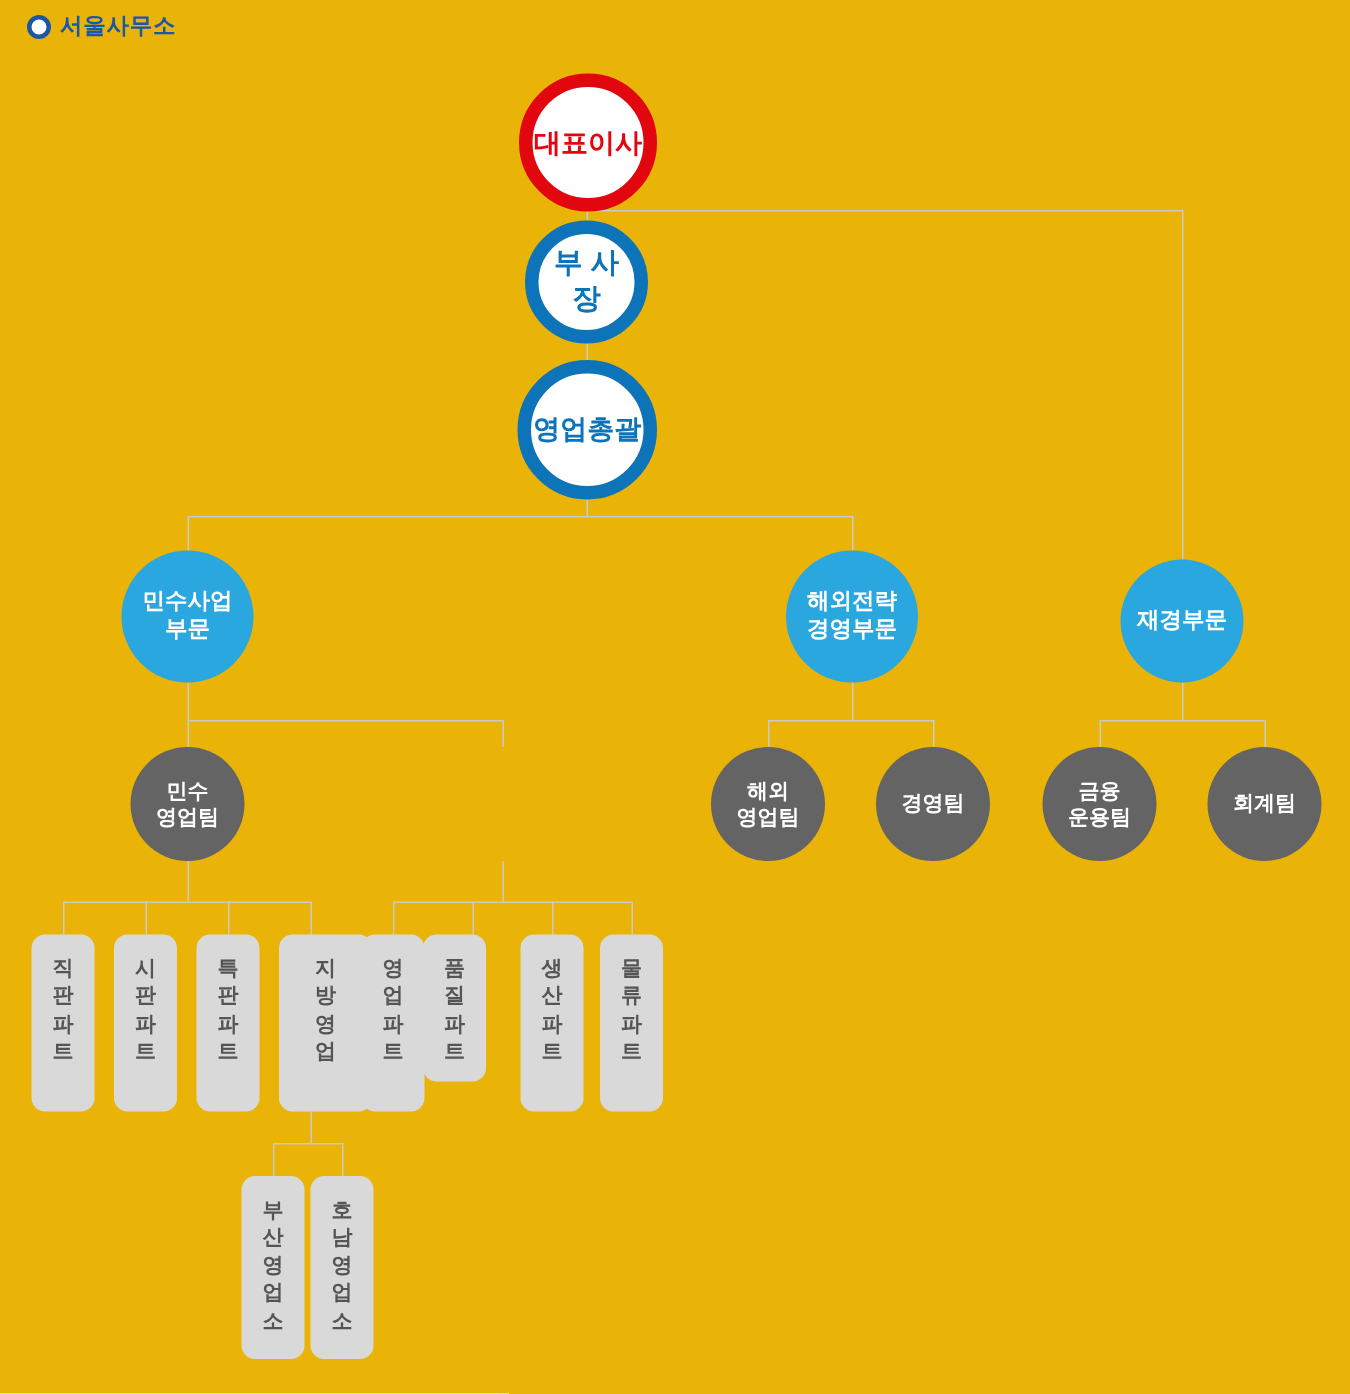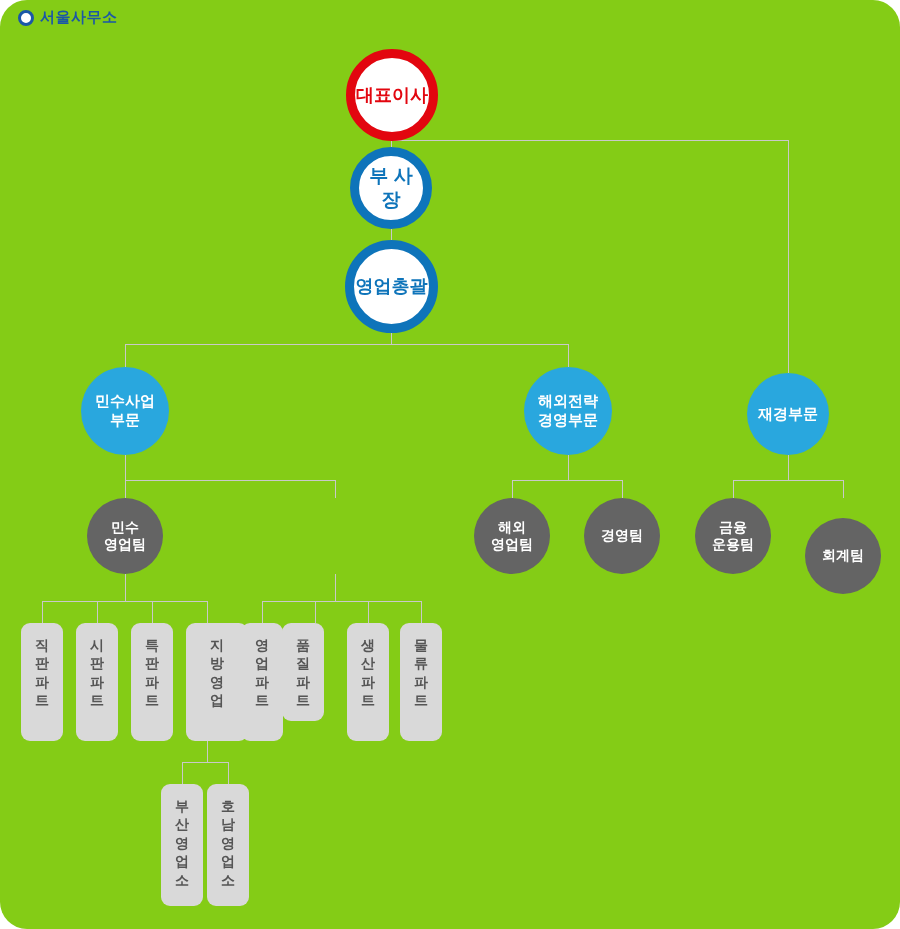--- a/index.html
+++ b/index.html
@@ -1,22 +1,21 @@
 <!DOCTYPE html>
 <html><head>
 <meta charset="utf-8">
 <style>
   html,body{margin:0;padding:0;background:#ffffff;}
   #canvas{
     position:relative;
     width:900px;height:929px;
-    background:#84cc16;
+    background:#eab308;
     font-family:"Liberation Sans","DejaVu Sans",sans-serif;
     overflow:hidden;
-    border-radius:27px;
   }
   
   .hdr{position:absolute;left:18px;top:8px;display:flex;align-items:center;gap:6px;}
   .hdr-icon{width:10px;height:10px;border:3px solid #1b57a7;border-radius:50%;background:#fff;}
   .hdr-title{color:#1b57a7;font-size:15px;font-weight:bold;letter-spacing:0.5px;}
   
   .line{position:absolute;background:#c9c9c9;}
   .h{height:1px;} .v{width:1px;}
   
   .node{
@@ -117,21 +116,21 @@
     <span class="lbl">해외
 영업팀</span>
   </div>
   <div class="node fill-gray" style="left:584px;top:498px;width:76px;height:76px">
     <span class="lbl">경영팀</span>
   </div>
   <div class="node fill-gray" style="left:695px;top:498px;width:76px;height:76px">
     <span class="lbl">금융
 운용팀</span>
   </div>
-  <div class="node fill-gray" style="left:805px;top:518px;width:76px;height:76px">
+  <div class="node fill-gray" style="left:805px;top:498px;width:76px;height:76px">
     <span class="lbl">회계팀</span>
   </div>
 
   <div class="vbox" style="left:21px;top:623px;width:42px;height:118px">
     <span class="vbox-text">직판파트</span>
   </div>
   <div class="vbox" style="left:76px;top:623px;width:42px;height:118px">
     <span class="vbox-text">시판파트</span>
   </div>
   <div class="vbox" style="left:131px;top:623px;width:42px;height:118px">

